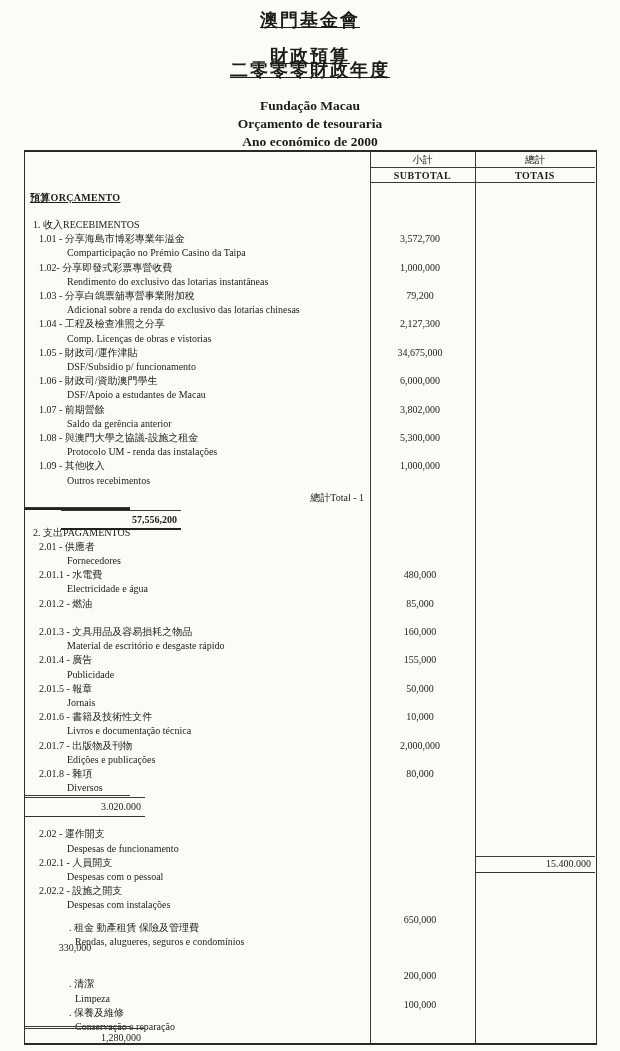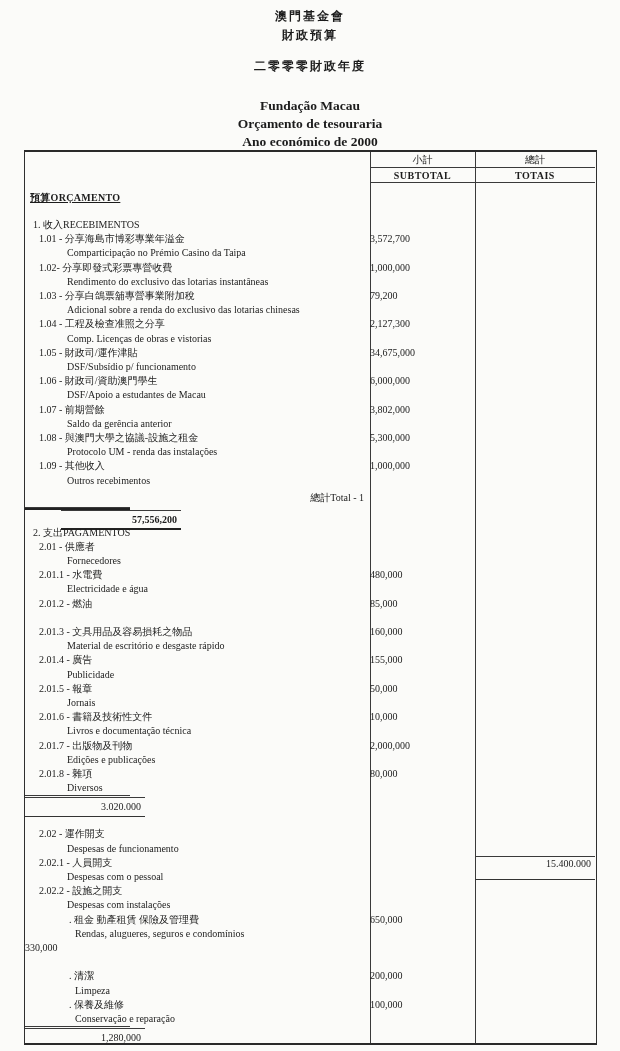--- a/index.html
+++ b/index.html
@@ -4,74 +4,74 @@
 <style>
   html,body{margin:0;padding:0;}
   body{
     width:620px;height:1051px;position:relative;
     background:#fbfbf9;
     font-family:"Liberation Serif", serif;
     color:#1c1c1c;
     overflow:hidden;
   }
   .center-line{position:absolute;left:0;width:620px;text-align:center;white-space:nowrap;}
-  .zh-title{font-family:"Liberation Sans", sans-serif;font-weight:600;font-size:12px;letter-spacing:2px;}
+  .zh-title{font-family:"Liberation Sans", sans-serif;font-weight:600;font-size:18px;letter-spacing:2px;text-decoration:underline;}
   .pt-title{font-family:"Liberation Serif", serif;font-weight:bold;font-size:13.5px;}
 
   
   .table{
     position:absolute;left:24px;top:150px;width:573px;height:895px;
     box-sizing:border-box;
     border:1.5px solid #2f2f2f;
     border-top:2.5px solid #2a2a2a;
     border-bottom:2.5px solid #2a2a2a;
     overflow:hidden;
     font-size:10px;
   }
   .vline{position:absolute;top:0;bottom:0;width:1px;background:#3a3a3a;z-index:0;}
   .v1{left:345px;}
   .v2{left:450px;}
   .thead{position:relative;z-index:1;}
   .hrow{display:flex;height:15.5px;}
   .c1{width:345px;box-sizing:border-box;}
-  .c2{width:105px;box-sizing:border-box;text-align:left;padding-right:5px;}
+  .c2{width:105px;box-sizing:border-box;text-align:center;padding-right:5px;}
   .c3{width:120px;box-sizing:border-box;text-align:right;padding-right:4px;}
   .hc{text-align:center;padding-right:0;line-height:15px;border-bottom:1px solid #3a3a3a;}
   .hc.b{font-weight:bold;letter-spacing:.5px;}
   .gap7{height:7px;}
   .gap12{height:12px;}
   .orc-row{height:16px;}
   .orc{font-weight:bold;text-decoration:underline;padding-left:5px;line-height:15px;letter-spacing:.3px;}
 
   .row{display:flex;position:relative;z-index:1;}
   .row.section{height:14.2px;line-height:14.2px;}
   .section-label{padding-left:8px;}
   .row.item{height:28.4px;}
   .row.item .c1 .zh{line-height:14.2px;padding-left:14px;white-space:nowrap;}
   .row.item .c1 .pt{line-height:14.2px;padding-left:42px;white-space:nowrap;}
-  .row.item .c1 .zh.ind{padding-left:44px;}
+  .row.item .c1 .zh.ind{padding-left:44px;margin-top:8px;}
   .row.item .c1 .pt.ind{padding-left:50px;}
   .row.item .c2{line-height:14.2px;}
   .row.item .c3{line-height:14.2px;}
-  .c3.boxed{height:24px;line-height:16px;border-top:1px solid #3a3a3a;border-bottom:1.4px solid #333;}
+  .c3.boxed{height:17px;line-height:16px;border-top:1px solid #3a3a3a;border-bottom:1.4px solid #333;}
 
   .row.total{height:22px;align-items:flex-start;flex-direction:column;}
   .row.total .c1{text-align:right;padding-right:6px;line-height:19px;}
   .row.total .c2{height:20px;border-top:1px solid #3a3a3a;}
   .row.total .c3{height:20px;line-height:18px;border-top:1px solid #3a3a3a;border-bottom:1.2px solid #333;}
   .row.total.heavy .c2{border-bottom:2.2px solid #222;}
   .row.total.heavy .c3{border-bottom:2.2px solid #222;}
   .row.total .c3.bold{font-weight:bold;margin-left:36px;}
   .spacer{width:100%;}
 </style>
 </head>
 <body>
 
 <div class="center-line zh-title" style="top:8px">澳門基金會</div>
-<div class="center-line zh-title" style="top:27px">財政預算</div>
+<div class="center-line zh-title" style="top:44px">財政預算</div>
 <div class="center-line zh-title" style="top:58px">二零零零財政年度</div>
 <div class="center-line pt-title" style="top:98px">Fundação Macau</div>
 <div class="center-line pt-title" style="top:116px">Orçamento de tesouraria</div>
 <div class="center-line pt-title" style="top:134px">Ano económico de 2000</div>
 
 <div class="table">
   <div class="vline v1"></div>
   <div class="vline v2"></div>
 
   <div class="thead">

